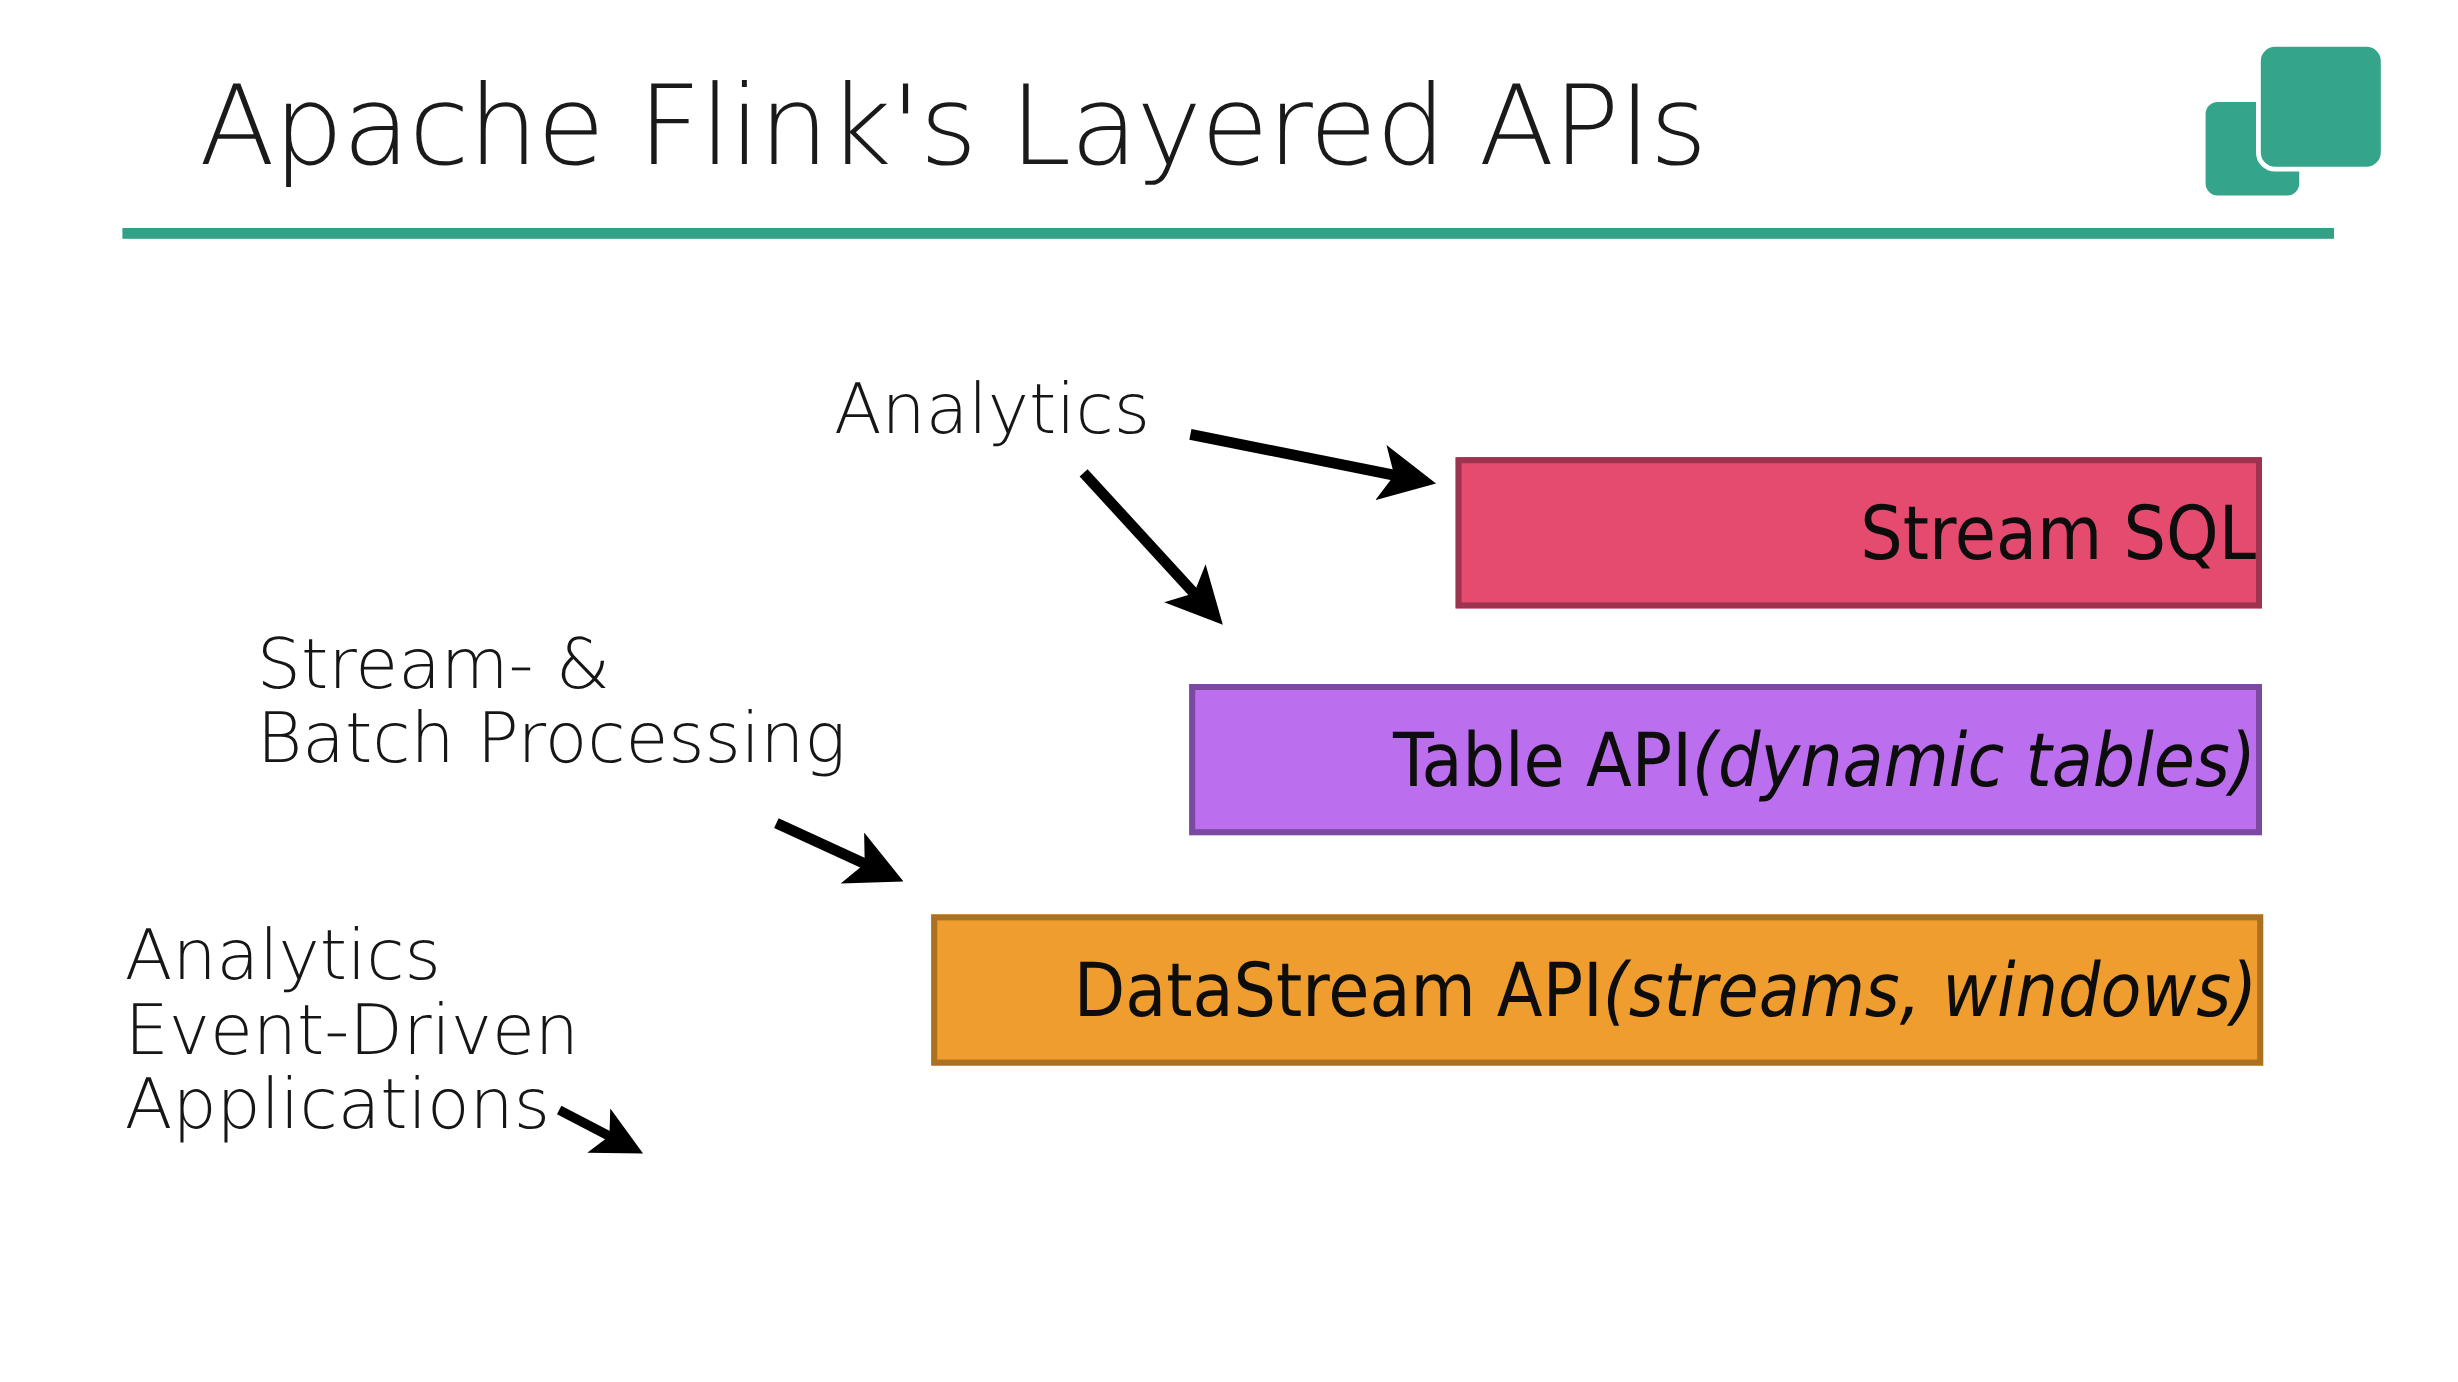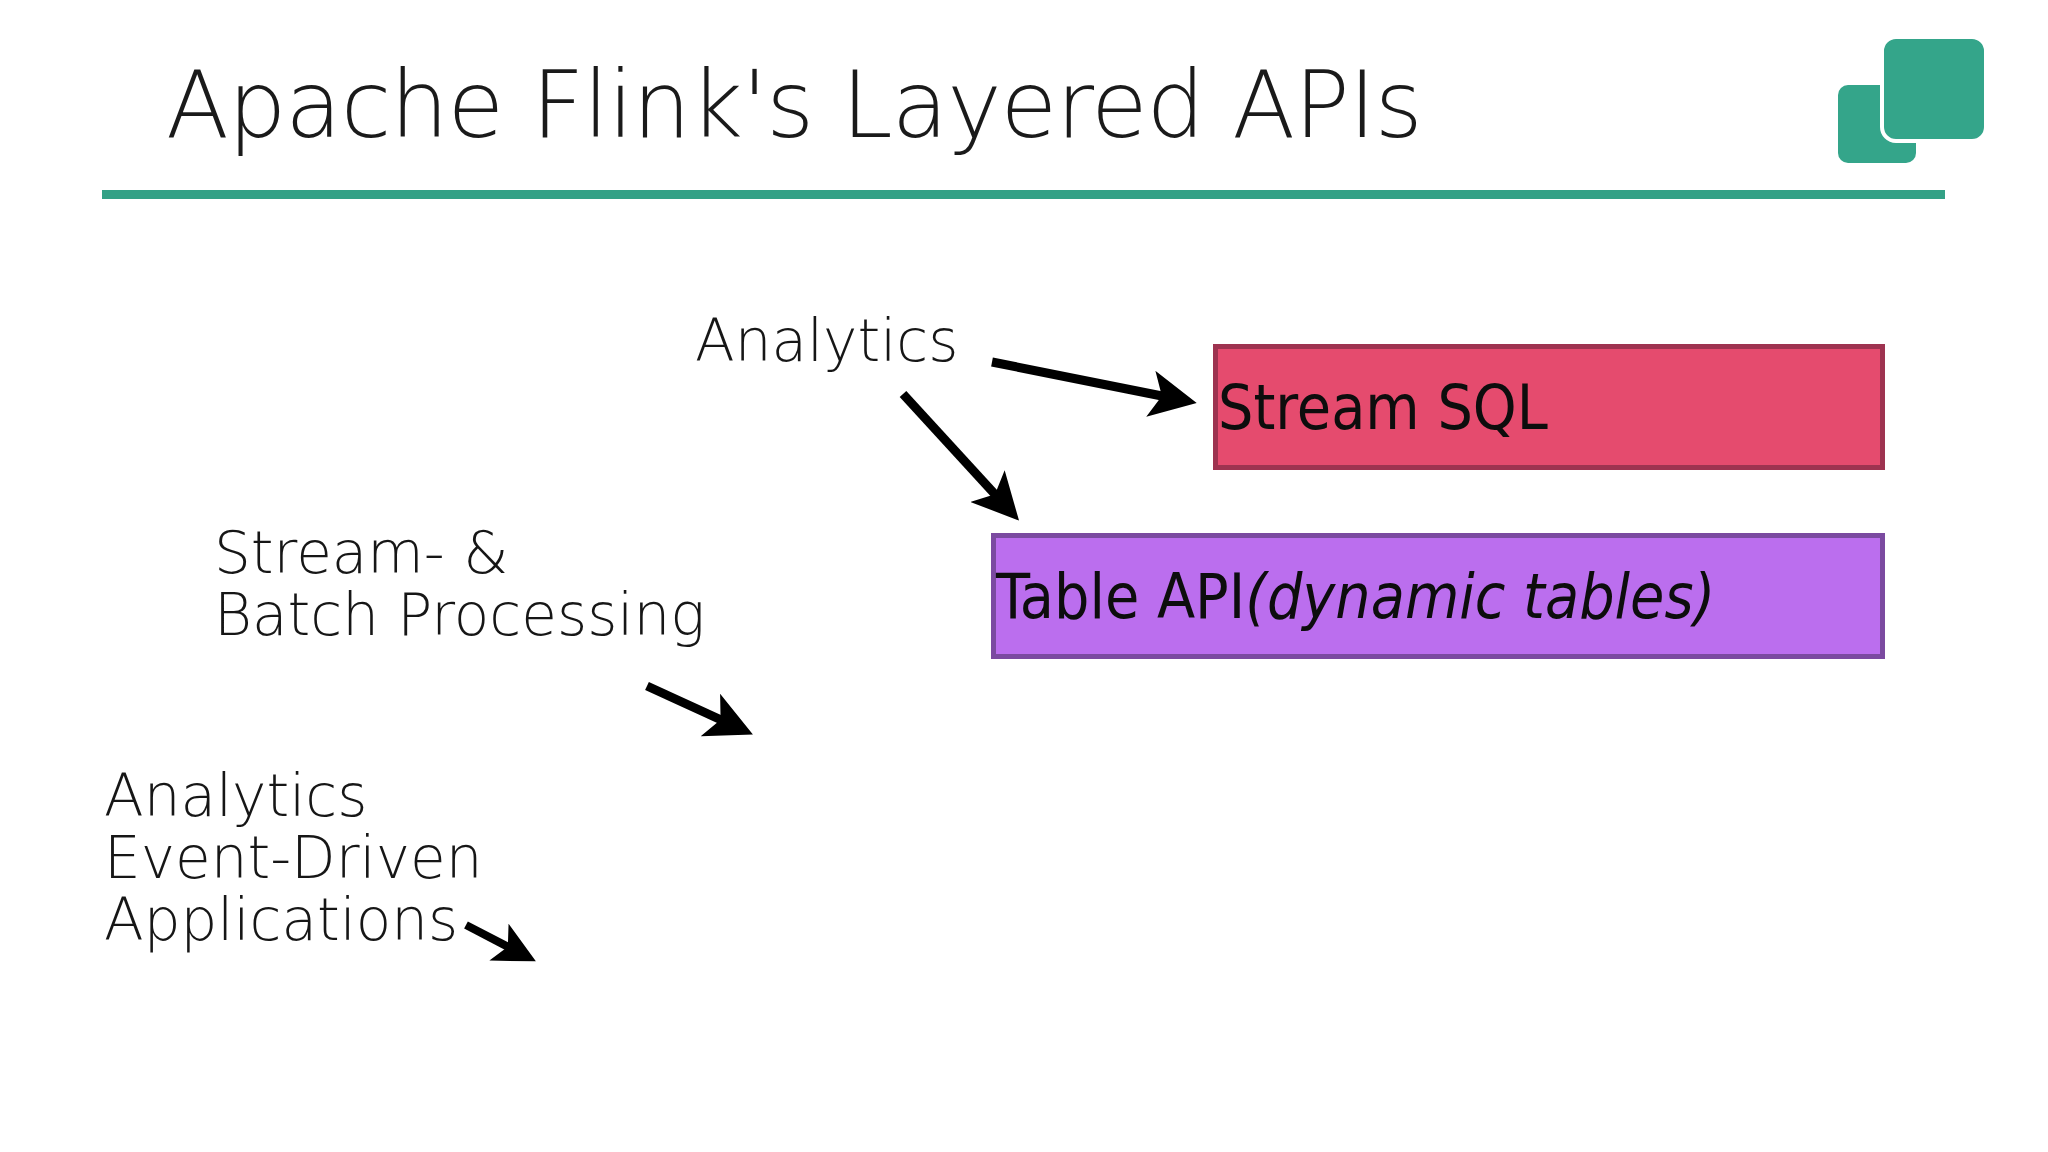--- a/index.html
+++ b/index.html
@@ -69,27 +69,28 @@
     border: 4px solid #ffffff;
     border-radius: 16px;
   }
 
   
   .layer {
     position: absolute;
     box-sizing: border-box;
     display: flex;
     align-items: center;
-    justify-content: flex-start;
+    justify-content: flex-end;
     font-size: 62px;
     font-weight: 400;
     color: #0d0d0d;
     white-space: nowrap;
     font-family: "DejaVu Sans", sans-serif;
     font-stretch: condensed;
+    margin-top: 37px;
   }
   .layer .lead { font-style: normal; }
   .layer .paren { font-style: italic; }
 
   #layer-sql {
     left: 1213px;  top: 344px;  width: 672px;  height: 126px;
     background: #E54B6E;
     border: 5px solid #9E3350;
   }
   #layer-table {
@@ -169,15 +170,19 @@
   <div class="layer" id="layer-sql">
     <span class="lead">Stream SQL</span>
       <span class="paren"></span>
   </div>
 
   <div class="layer" id="layer-table">
     <span class="lead">Table API </span>
       <span class="paren">(dynamic tables)</span>
   </div>
 
+  <div class="layer" id="layer-datastream">
+    <span class="lead">DataStream API </span>
+      <span class="paren">(streams, windows)</span>
+  </div>
 
 
 </div>
 
 </body></html>

